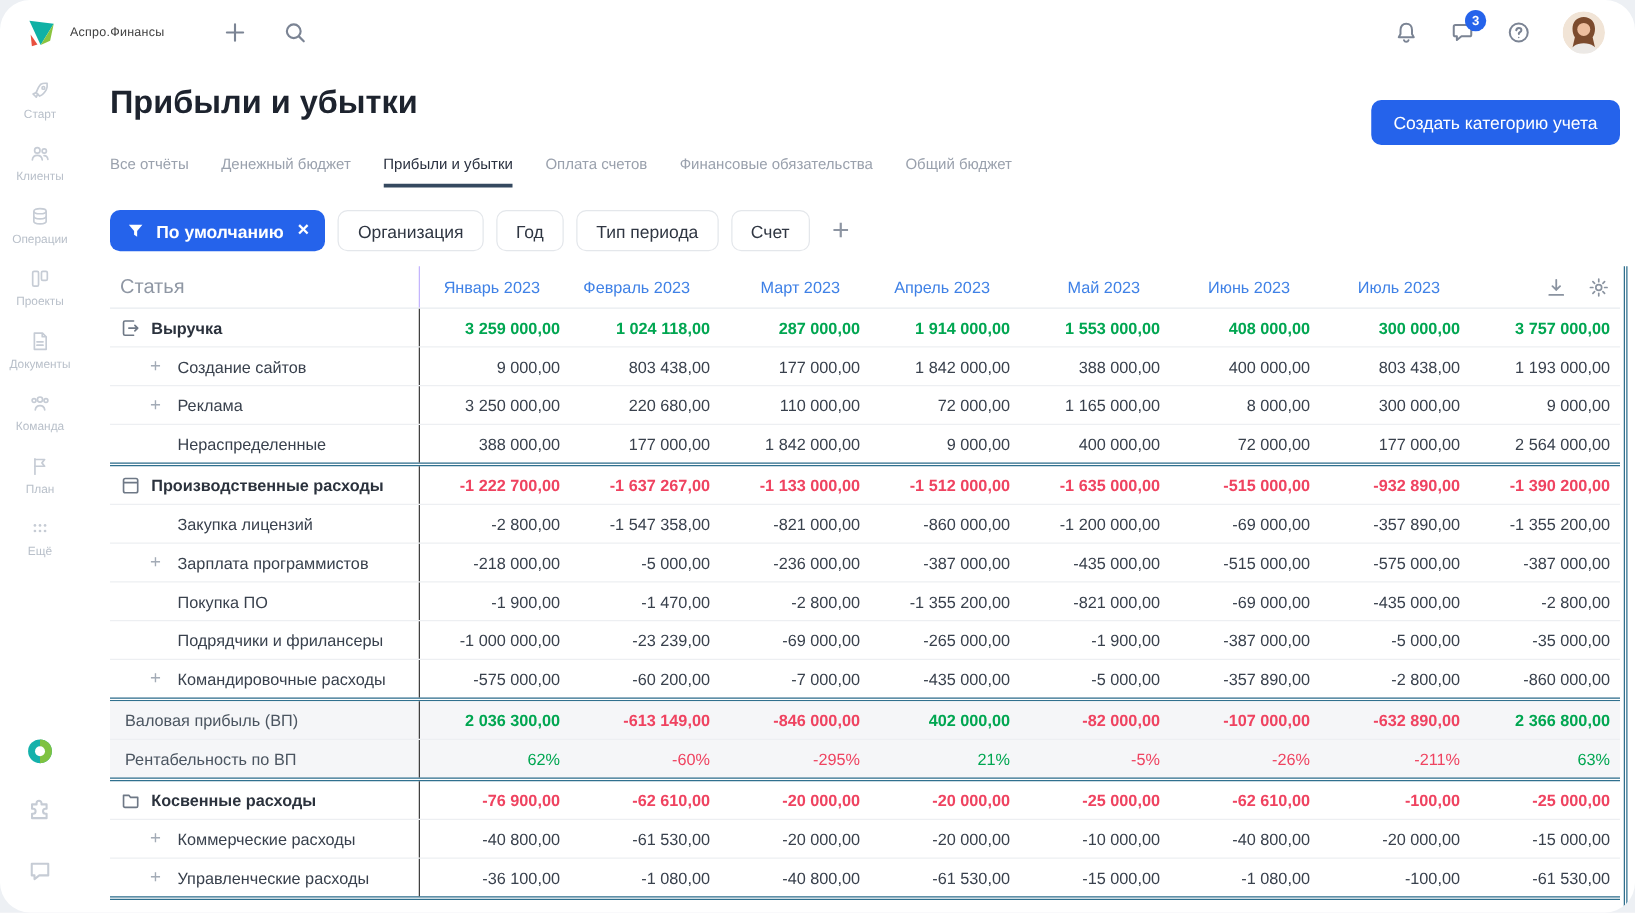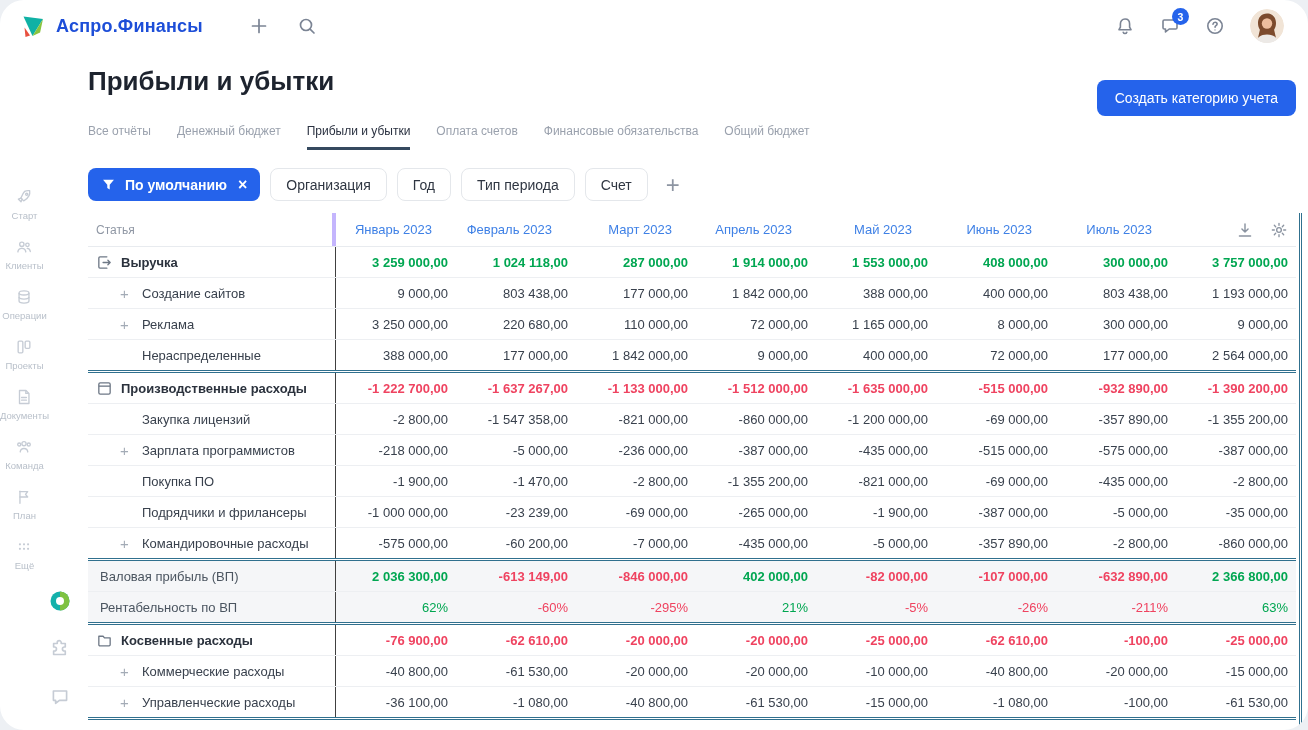--- a/index.html
+++ b/index.html
@@ -4,35 +4,35 @@
 <style>
   * { margin:0; padding:0; box-sizing:border-box; }
   html,body { width:1308px; height:730px; background:#edf0f4; font-family:"Liberation Sans", sans-serif; }
   .app { position:absolute; inset:0; background:#fff; border-radius:24px; overflow:hidden;
          --green:#00a651; --red:#ef4360; --accent:#2563eb; --link:#3f81e6; --teal:#30708e; }
 
   
   .topbar { height:52px; display:flex; align-items:center; padding:0 24px 0 20px; }
   .logo { width:26px; height:26px; display:inline-flex; }
   .logo svg { width:26px; height:26px; }
-  .app-name { font-size:18px; font-weight:700; color:#1d4ed8; margin-left:10px; letter-spacing:.2px; }
+  .app-name { font-size:10px; font-weight:400; color:#404040; margin-left:10px; letter-spacing:.2px; }
   .tb-icon { width:20px; height:20px; color:#7b8494; display:inline-flex; cursor:pointer; position:relative; }
   .tb-icon svg { width:20px; height:20px; }
   .tb-plus { margin-left:46px; }
   .tb-search { margin-left:28px; }
   .tb-right { margin-left:auto; display:flex; align-items:center; gap:25px; }
   .badge { position:absolute; top:-8px; right:-9px; background:var(--accent); color:#fff; border-radius:9px;
            min-width:17px; height:17px; font-size:10.5px; font-weight:700; display:flex; align-items:center;
            justify-content:center; padding:0 4px; }
   .avatar { width:34px; height:34px; border-radius:50%; overflow:hidden; display:inline-flex; cursor:pointer; }
   .avatar svg { width:34px; height:34px; }
 
   
   .body { display:flex; height:678px; }
-  .sidebar { width:64px; padding:12px 0 18px 0; display:flex; flex-direction:row; align-items:center; flex:none; }
+  .sidebar { width:64px; padding:12px 0 18px 0; display:flex; flex-direction:column; align-items:center; flex:none; }
   .nav-wrap { display:flex; flex-direction:column; align-items:center; }
   .nav-item { display:flex; flex-direction:column; align-items:center; gap:4px; margin-bottom:17px; cursor:pointer; }
   .nav-icon { width:18px; height:18px; color:#c6ccd5; display:inline-flex; }
   .nav-icon svg { width:18px; height:18px; }
   .nav-item .lbl { font-size:9.5px; color:#b9c0ca; }
   .sidebar-bottom { margin-top:auto; display:flex; flex-direction:column; align-items:center; gap:26px; padding-bottom:4px; }
   .sidebar-bottom .nav-icon { width:22px; height:22px; cursor:pointer; }
   .sidebar-bottom .nav-icon svg { width:22px; height:22px; }
 
   .main { flex:1; padding:12px 0 0 24px; position:relative; }
@@ -54,22 +54,22 @@
   .chips { display:flex; gap:10px; }
   .chip { height:33px; border:1px solid #e4e7eb; border-radius:8px; padding:0 15px; font-size:14px; color:#2f3642;
           display:flex; align-items:center; background:#fff; cursor:pointer; }
   .add-filter { color:#8d95a2; font-size:24px; font-weight:300; margin-left:8px; cursor:pointer; line-height:1; }
 
   
   .table { margin-top:12px; position:relative; width:1208px; }
   .tr { display:grid; grid-template-columns:248px repeat(8,120px); height:31px; align-items:center;
         border-bottom:1px solid #edeff2; }
   .tr.thead { height:34px; border-bottom:1px solid #e8ebef; }
-  .th.article { font-size:12px; color:#8f97a4; padding-left:8px; height:100%; display:flex; align-items:center;
-                border-right:4px solid #c4b5fd; }
+  .th.article { font-size:16px; color:#8f97a4; padding-left:8px; height:100%; display:flex; align-items:center;
+                border-right:1px solid #c4b5fd; }
   .th.month { font-size:13px; color:var(--link); text-align:right; padding-right:24px; cursor:pointer; }
   .th.tools { display:flex; justify-content:flex-end; gap:16px; padding-right:8px; color:#8a93a0; }
   .tool { width:18px; height:18px; display:inline-flex; cursor:pointer; }
   .tool svg { width:18px; height:18px; }
 
   .td.name { font-size:13px; color:#39414d; display:flex; align-items:center; gap:8px; height:100%;
              padding-left:8px; border-right:1px solid #404040; cursor:pointer; }
   .td.name.sub { padding-left:54px; position:relative; }
   .plus { position:absolute; left:32px; top:50%; transform:translateY(-50%); color:#a3abb6; font-size:15px; }
   .cat-icon { display:inline-flex; width:17px; height:17px; color:#6e7886; flex:none; }

